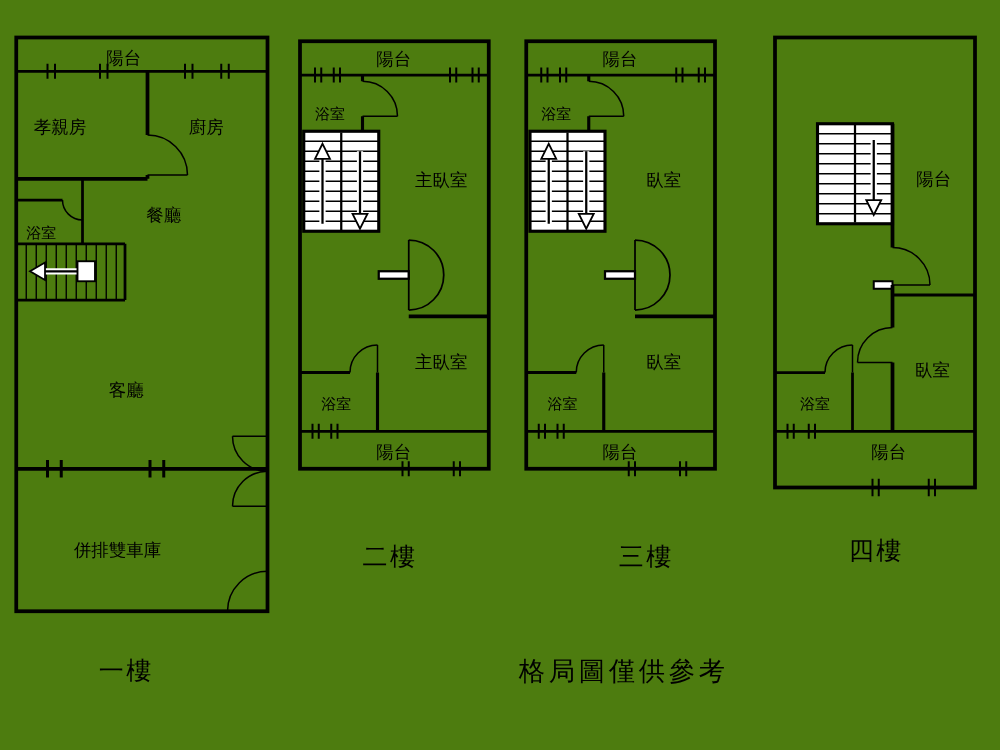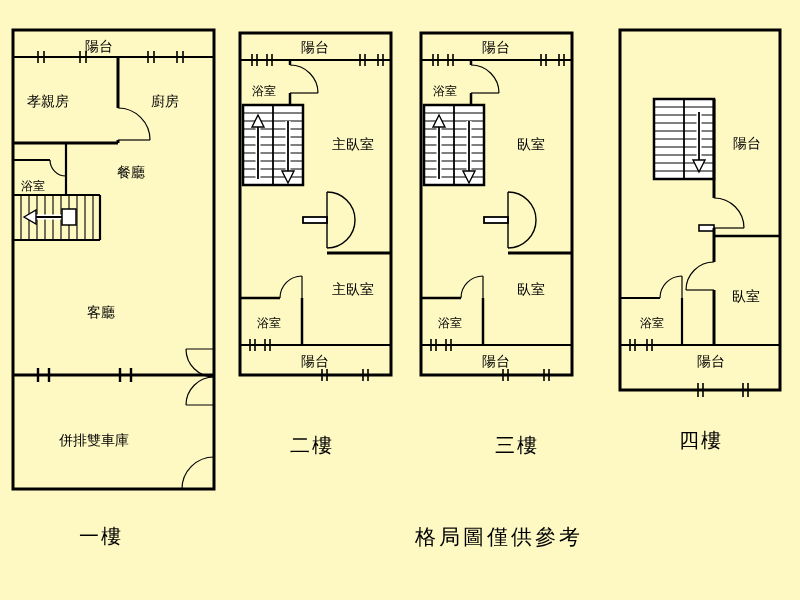--- a/index.html
+++ b/index.html
@@ -1,17 +1,17 @@
 <!DOCTYPE html>
 <html><head>
 <meta charset="utf-8">
 <style>
   html,body{margin:0;padding:0;background:#fff;width:800px;height:600px;overflow:hidden;
     font-family:"Liberation Sans", sans-serif;}
-  #canvas-wrap{width:800px;height:600px;background:#fef9c3;}
+  #canvas-wrap{width:800px;height:600px;background:#4d7c0f;}
   svg text{fill:#000;font-family:"Liberation Sans", sans-serif;}
   .room-lbl{font-size:14px;}
   .small-lbl{font-size:12px;}
   .floor-name{font-size:20px;letter-spacing:2px;}
   .caption{font-size:21px;letter-spacing:3px;}
 </style>
 </head>
 <body>
 
 <div id="canvas-wrap">

